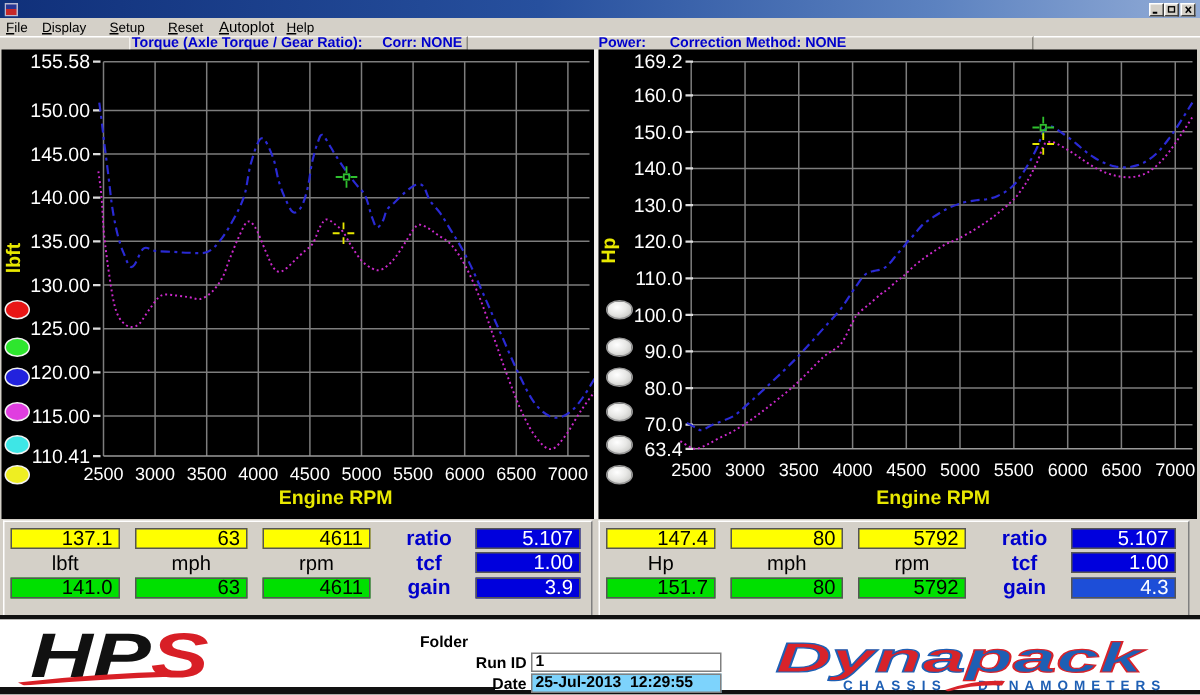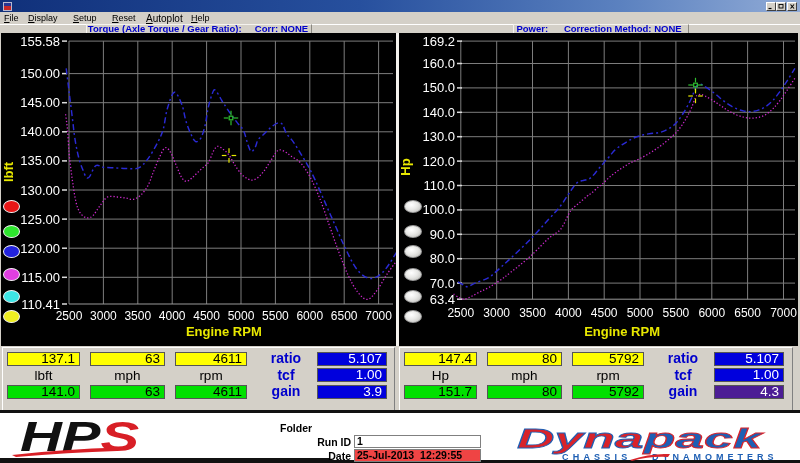--- a/index.html
+++ b/index.html
@@ -25,21 +25,21 @@
 <div style="position:absolute;left:4px;top:13px;height:11px;line-height:11px;color:#000;font-size:9px"><u>F</u>ile</div>
 <div style="position:absolute;left:28px;top:13px;height:11px;line-height:11px;color:#000;font-size:9px"><u>D</u>isplay</div>
 <div style="position:absolute;left:73px;top:13px;height:11px;line-height:11px;color:#000;font-size:9px"><u>S</u>etup</div>
 <div style="position:absolute;left:112px;top:13px;height:11px;line-height:11px;color:#000;font-size:9px"><u>R</u>eset</div>
 <div style="position:absolute;left:146px;top:13px;height:11px;line-height:11px;color:#000;font-size:10px"><u>A</u>utoplot</div>
 <div style="position:absolute;left:191px;top:13px;height:11px;line-height:11px;color:#000;font-size:9px"><u>H</u>elp</div>
 <div style="position:absolute;left:0;top:24px;width:800px;height:9px;background:#d4d0c8;border-top:1px solid #fff;box-sizing:border-box"></div>
 <div style="position:absolute;left:86px;top:24px;width:226px;height:9.5px;background:#d4d0c8;border:1px solid;border-color:#f4f2ee #8a8880 #8a8880 #f4f2ee;box-sizing:border-box"></div>
 <div style="position:absolute;left:513px;top:24px;width:176px;height:9.5px;background:#d4d0c8;border:1px solid;border-color:#f4f2ee #8a8880 #8a8880 #f4f2ee;box-sizing:border-box"></div>
 <div style="position:absolute;left:0px;top:24px;width:396px;height:9.5px;color:#0000cc;font-size:9.5px;font-weight:bold;text-align:center;line-height:9.5px">Torque (Axle Torque / Gear Ratio):&nbsp;&nbsp;&nbsp;&nbsp;&nbsp;Corr: NONE</div>
-<div style="position:absolute;left:399px;top:24px;width:400px;height:9.5px;color:#0000cc;font-size:9.5px;font-weight:bold;text-align:center;line-height:9.5px">Power:&nbsp;&nbsp;&nbsp;&nbsp;&nbsp;&nbsp;Correction Method: NONE</div>
+<div style="position:absolute;left:399px;top:24px;width:400px;height:9.5px;color:#0000cc;font-size:9.5px;font-weight:bold;line-height:9.5px">Power:&nbsp;&nbsp;&nbsp;&nbsp;&nbsp;&nbsp;Correction Method: NONE</div>
 <div style="position:absolute;left:396px;top:33px;width:3px;height:313px;background:#f4f2ee"></div>
 <svg width="395" height="313" style="position:absolute;left:1px;top:33px;background:#000">
 <line x1="68.0" y1="8.1" x2="68.0" y2="271.0" stroke="#7d7d7d" stroke-width="1"></line>
 <line x1="102.4" y1="8.1" x2="102.4" y2="271.0" stroke="#7d7d7d" stroke-width="1"></line>
 <line x1="136.8" y1="8.1" x2="136.8" y2="271.0" stroke="#7d7d7d" stroke-width="1"></line>
 <line x1="171.2" y1="8.1" x2="171.2" y2="271.0" stroke="#7d7d7d" stroke-width="1"></line>
 <line x1="205.6" y1="8.1" x2="205.6" y2="271.0" stroke="#7d7d7d" stroke-width="1"></line>
 <line x1="240.0" y1="8.1" x2="240.0" y2="271.0" stroke="#7d7d7d" stroke-width="1"></line>
 <line x1="274.4" y1="8.1" x2="274.4" y2="271.0" stroke="#7d7d7d" stroke-width="1"></line>
 <line x1="308.8" y1="8.1" x2="308.8" y2="271.0" stroke="#7d7d7d" stroke-width="1"></line>
@@ -214,32 +214,32 @@
 <div style="position:absolute;left:487px;top:385px;width:75px;height:14px;background:#00e000;border:1px solid #555;box-sizing:border-box;color:#000;font-size:13.5px;text-align:right;padding-right:4px;line-height:12.5px">80</div>
 <div style="position:absolute;left:572px;top:385px;width:72px;height:14px;background:#00e000;border:1px solid #555;box-sizing:border-box;color:#000;font-size:13.5px;text-align:right;padding-right:4px;line-height:12.5px">5792</div>
 <div style="position:absolute;left:404px;top:368.5px;width:73px;height:14px;color:#000;font-size:13.5px;text-align:center;line-height:13.5px">Hp</div>
 <div style="position:absolute;left:487px;top:368.5px;width:75px;height:14px;color:#000;font-size:13.5px;text-align:center;line-height:13.5px">mph</div>
 <div style="position:absolute;left:572px;top:368.5px;width:72px;height:14px;color:#000;font-size:13.5px;text-align:center;line-height:13.5px">rpm</div>
 <div style="position:absolute;left:659px;top:352px;width:48px;height:14px;color:#0000cc;font-size:14px;font-weight:bold;text-align:center;line-height:13.5px">ratio</div>
 <div style="position:absolute;left:659px;top:368.5px;width:48px;height:14px;color:#0000cc;font-size:14px;font-weight:bold;text-align:center;line-height:13.5px">tcf</div>
 <div style="position:absolute;left:659px;top:385px;width:48px;height:14px;color:#0000cc;font-size:14px;font-weight:bold;text-align:center;line-height:13.5px">gain</div>
 <div style="position:absolute;left:714px;top:352px;width:70px;height:14px;background:#0000dd;border:1px solid #555;box-sizing:border-box;color:#fff;font-size:13.5px;text-align:right;padding-right:4px;line-height:12.5px">5.107</div>
 <div style="position:absolute;left:714px;top:368px;width:70px;height:14px;background:#0000dd;border:1px solid #555;box-sizing:border-box;color:#fff;font-size:13.5px;text-align:right;padding-right:4px;line-height:12.5px">1.00</div>
-<div style="position:absolute;left:714px;top:385px;width:70px;height:14px;background:#4c1d95;border:1px solid #555;box-sizing:border-box;color:#fff;font-size:13.5px;text-align:right;padding-right:4px;line-height:12.5px">4.3</div>
+<div style="position:absolute;left:714px;top:385px;width:70px;height:14px;background:#1d4ed8;border:1px solid #555;box-sizing:border-box;color:#fff;font-size:13.5px;text-align:right;padding-right:4px;line-height:12.5px">4.3</div>
 <div style="position:absolute;left:0px;top:410px;width:800px;height:3px;background:#111"></div>
 <div style="position:absolute;left:0px;top:413px;width:800px;height:47.3px;background:#fff"></div>
 <div style="position:absolute;left:0px;top:457.7px;width:330px;height:5.3px;background:#111"></div>
 <div style="position:absolute;left:330px;top:460.3px;width:470px;height:2.7px;background:#111"></div>
 <div style="position:absolute;left:20px;top:419px;width:110px;height:36px;font-family:'Liberation Sans';font-weight:bold;font-style:italic;font-size:42px;line-height:36px;letter-spacing:0px;color:#111;transform:scaleX(1.38);transform-origin:0 0">HP<span style="color:#d81f26">S</span></div>
 <svg width="140" height="12" style="position:absolute;left:8px;top:445px">
       <path d="M4,10 Q55,4 112,2.5 L109,6 Q60,7.5 8,12 Z" fill="#d81f26"></path>
     </svg>
 <div style="position:absolute;left:280px;top:422px;width:71px;font-size:10.5px;font-weight:bold;color:#000">Folder</div>
 <div style="position:absolute;left:280px;top:436px;width:71px;text-align:right;font-size:10.5px;font-weight:bold;color:#000">Run ID</div>
 <div style="position:absolute;left:354px;top:435px;width:127px;height:12.5px;background:#fff;border:1px solid #808080;box-sizing:border-box;font-size:10.5px;font-weight:bold;color:#000;padding-left:2px;line-height:10.5px">1</div>
 <div style="position:absolute;left:280px;top:450px;width:71px;text-align:right;font-size:10.5px;font-weight:bold;color:#000">Date</div>
-<div style="position:absolute;left:354px;top:449px;width:127px;height:12.5px;background:#ef4444;border:1px solid #808080;box-sizing:border-box;font-size:10.5px;font-weight:bold;color:#000;padding-left:2px;line-height:10.5px">25-Jul-2013&nbsp;&nbsp;12:29:55</div>
+<div style="position:absolute;left:354px;top:449px;width:127px;height:12.5px;background:#7dd3fc;border:1px solid #808080;box-sizing:border-box;font-size:10.5px;font-weight:bold;color:#000;padding-left:2px;line-height:10.5px">25-Jul-2013&nbsp;&nbsp;12:29:55</div>
 <div style="position:absolute;left:517px;top:428px;width:160px;height:24px;font-weight:bold;font-style:italic;font-size:28px;line-height:22px;transform:scaleX(1.85);transform-origin:0 0;color:#d8232a;-webkit-text-stroke:0.8px #1e5fb4">Dyna<span style="color:#1e5fb4;-webkit-text-stroke:0.8px #d8232a">pack</span></div>
 <div style="position:absolute;left:562px;top:452px;height:9px;font-weight:bold;font-size:9px;letter-spacing:4.2px;color:#1e5fb4;z-index:5">CHASSIS</div>
 <div style="position:absolute;left:652px;top:452px;height:9px;font-weight:bold;font-size:9px;letter-spacing:4.0px;color:#1e5fb4;z-index:5">DYNAMOMETERS</div>
 <svg width="40" height="8" style="position:absolute;left:630px;top:452.5px;z-index:5">
       <path d="M0,7 Q20,0 40,1 L38,4 Q20,3 2,8 Z" fill="#d8232a"></path>
     </svg>
 </div>
 </body></html>

